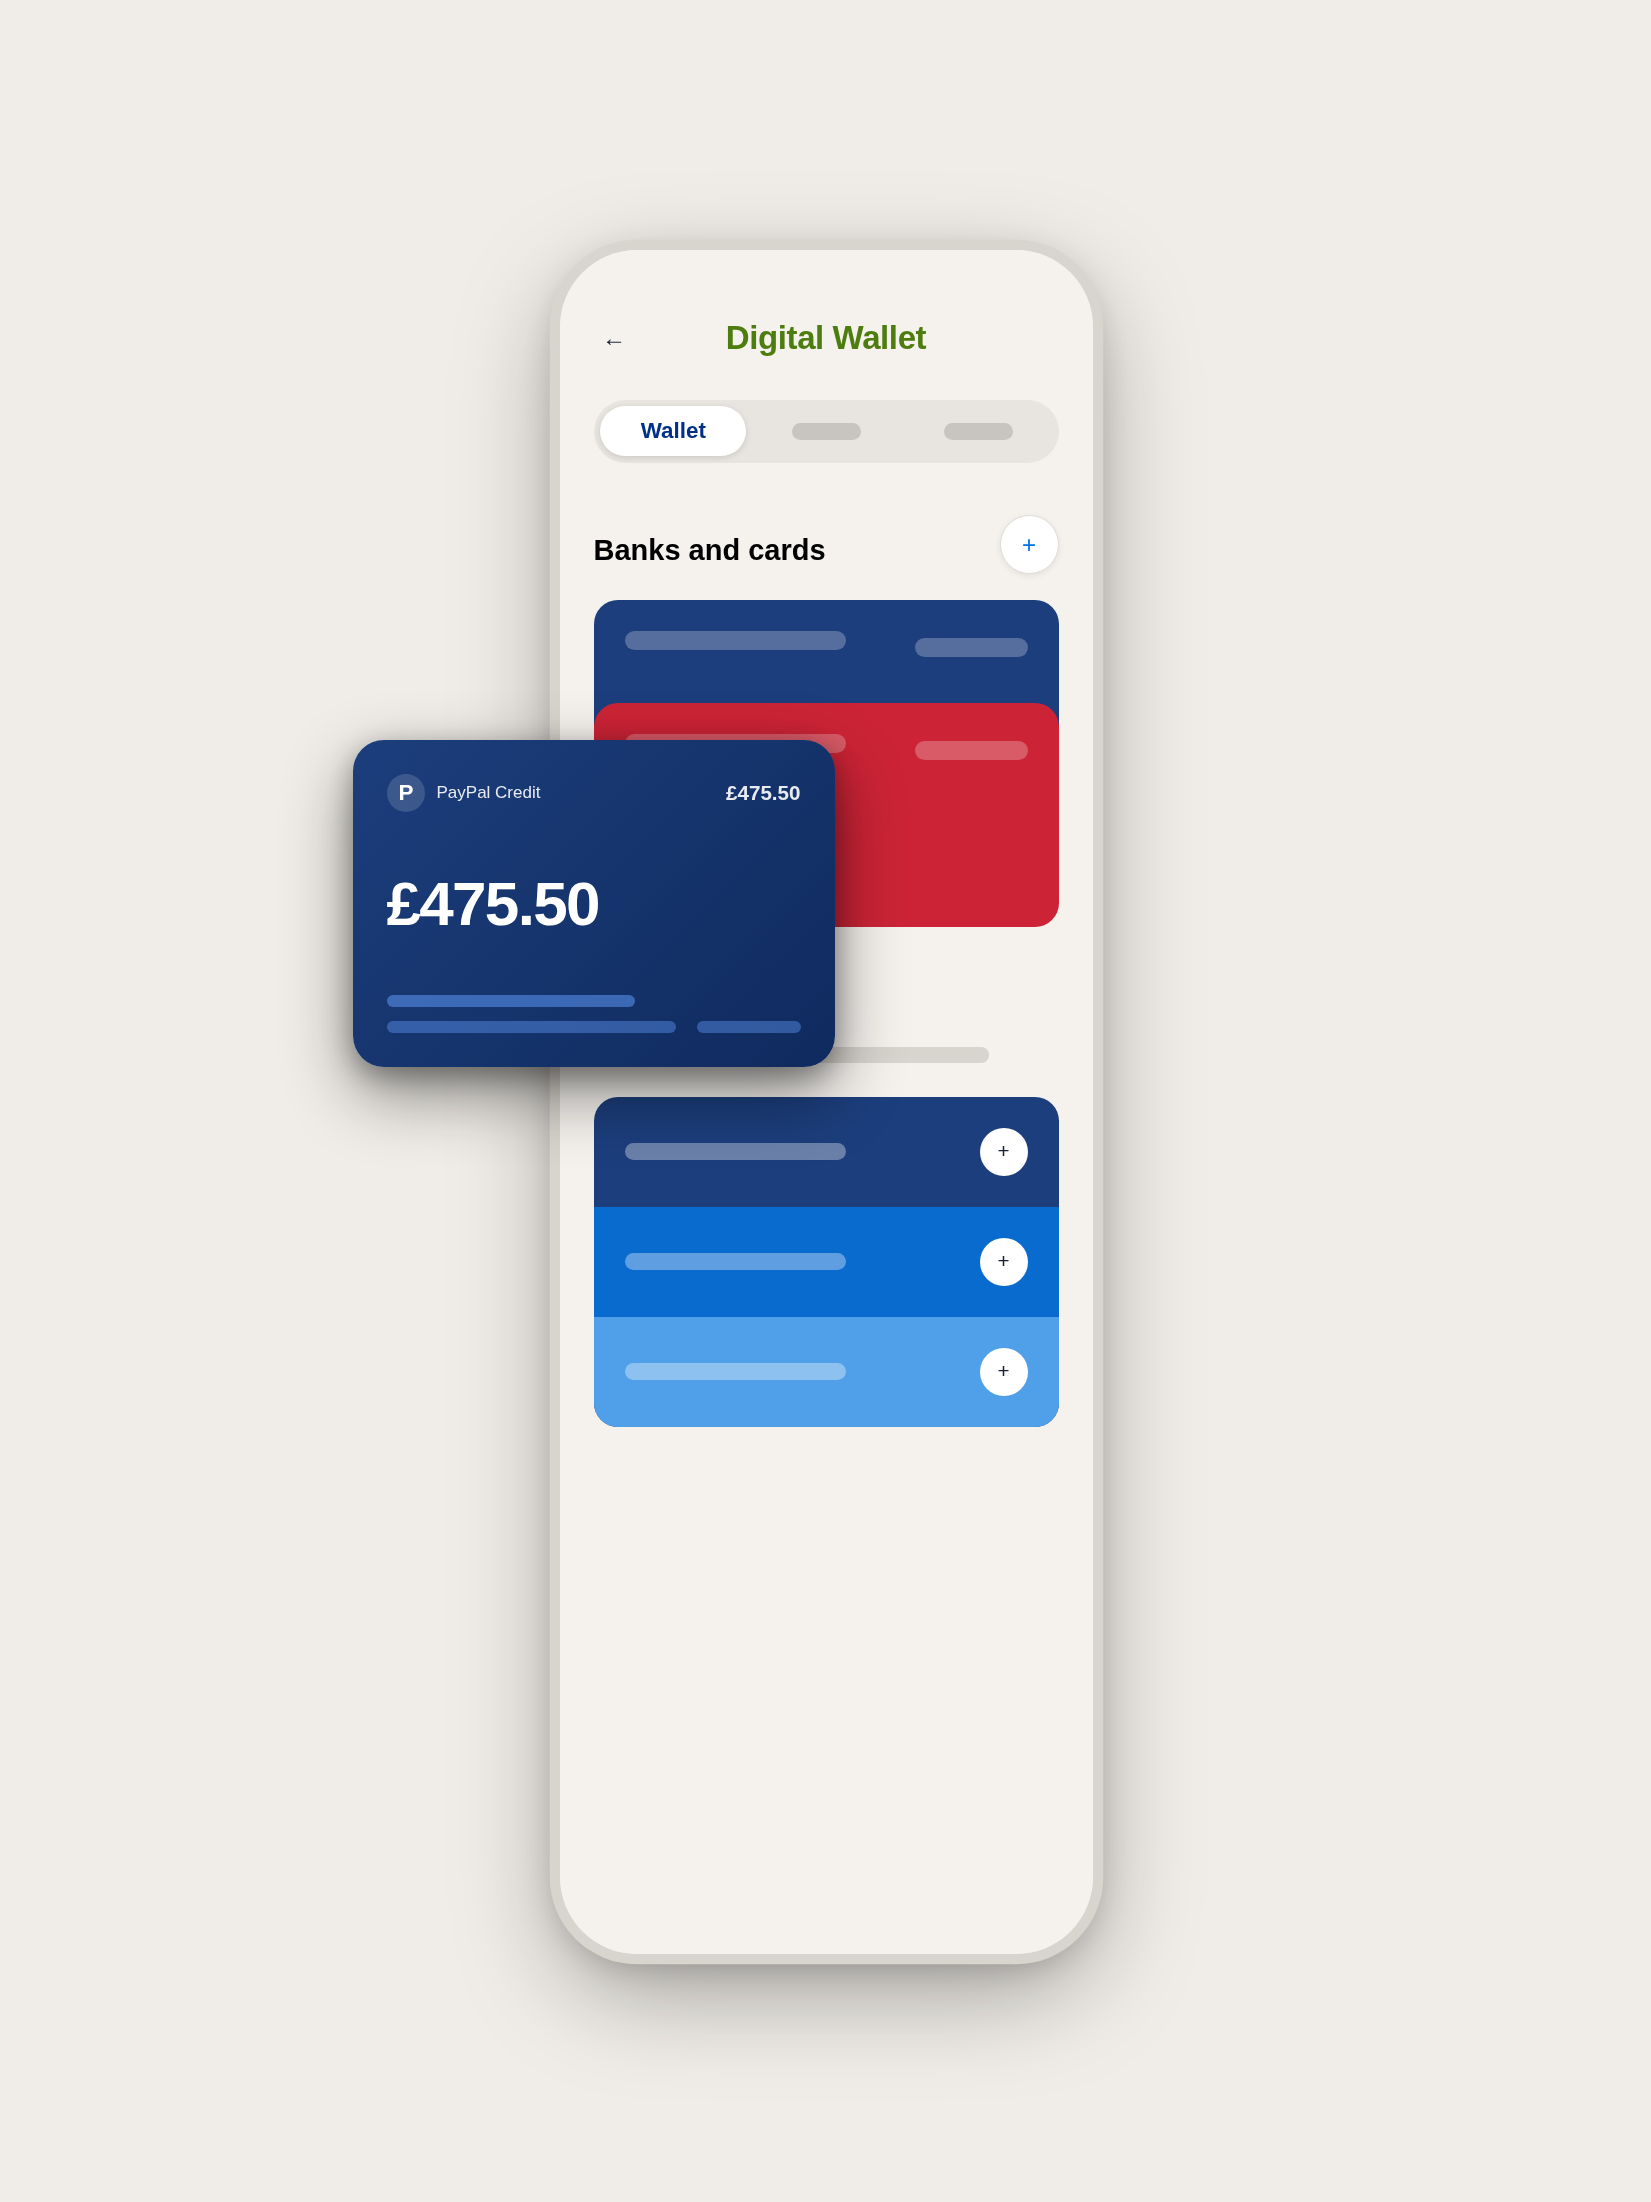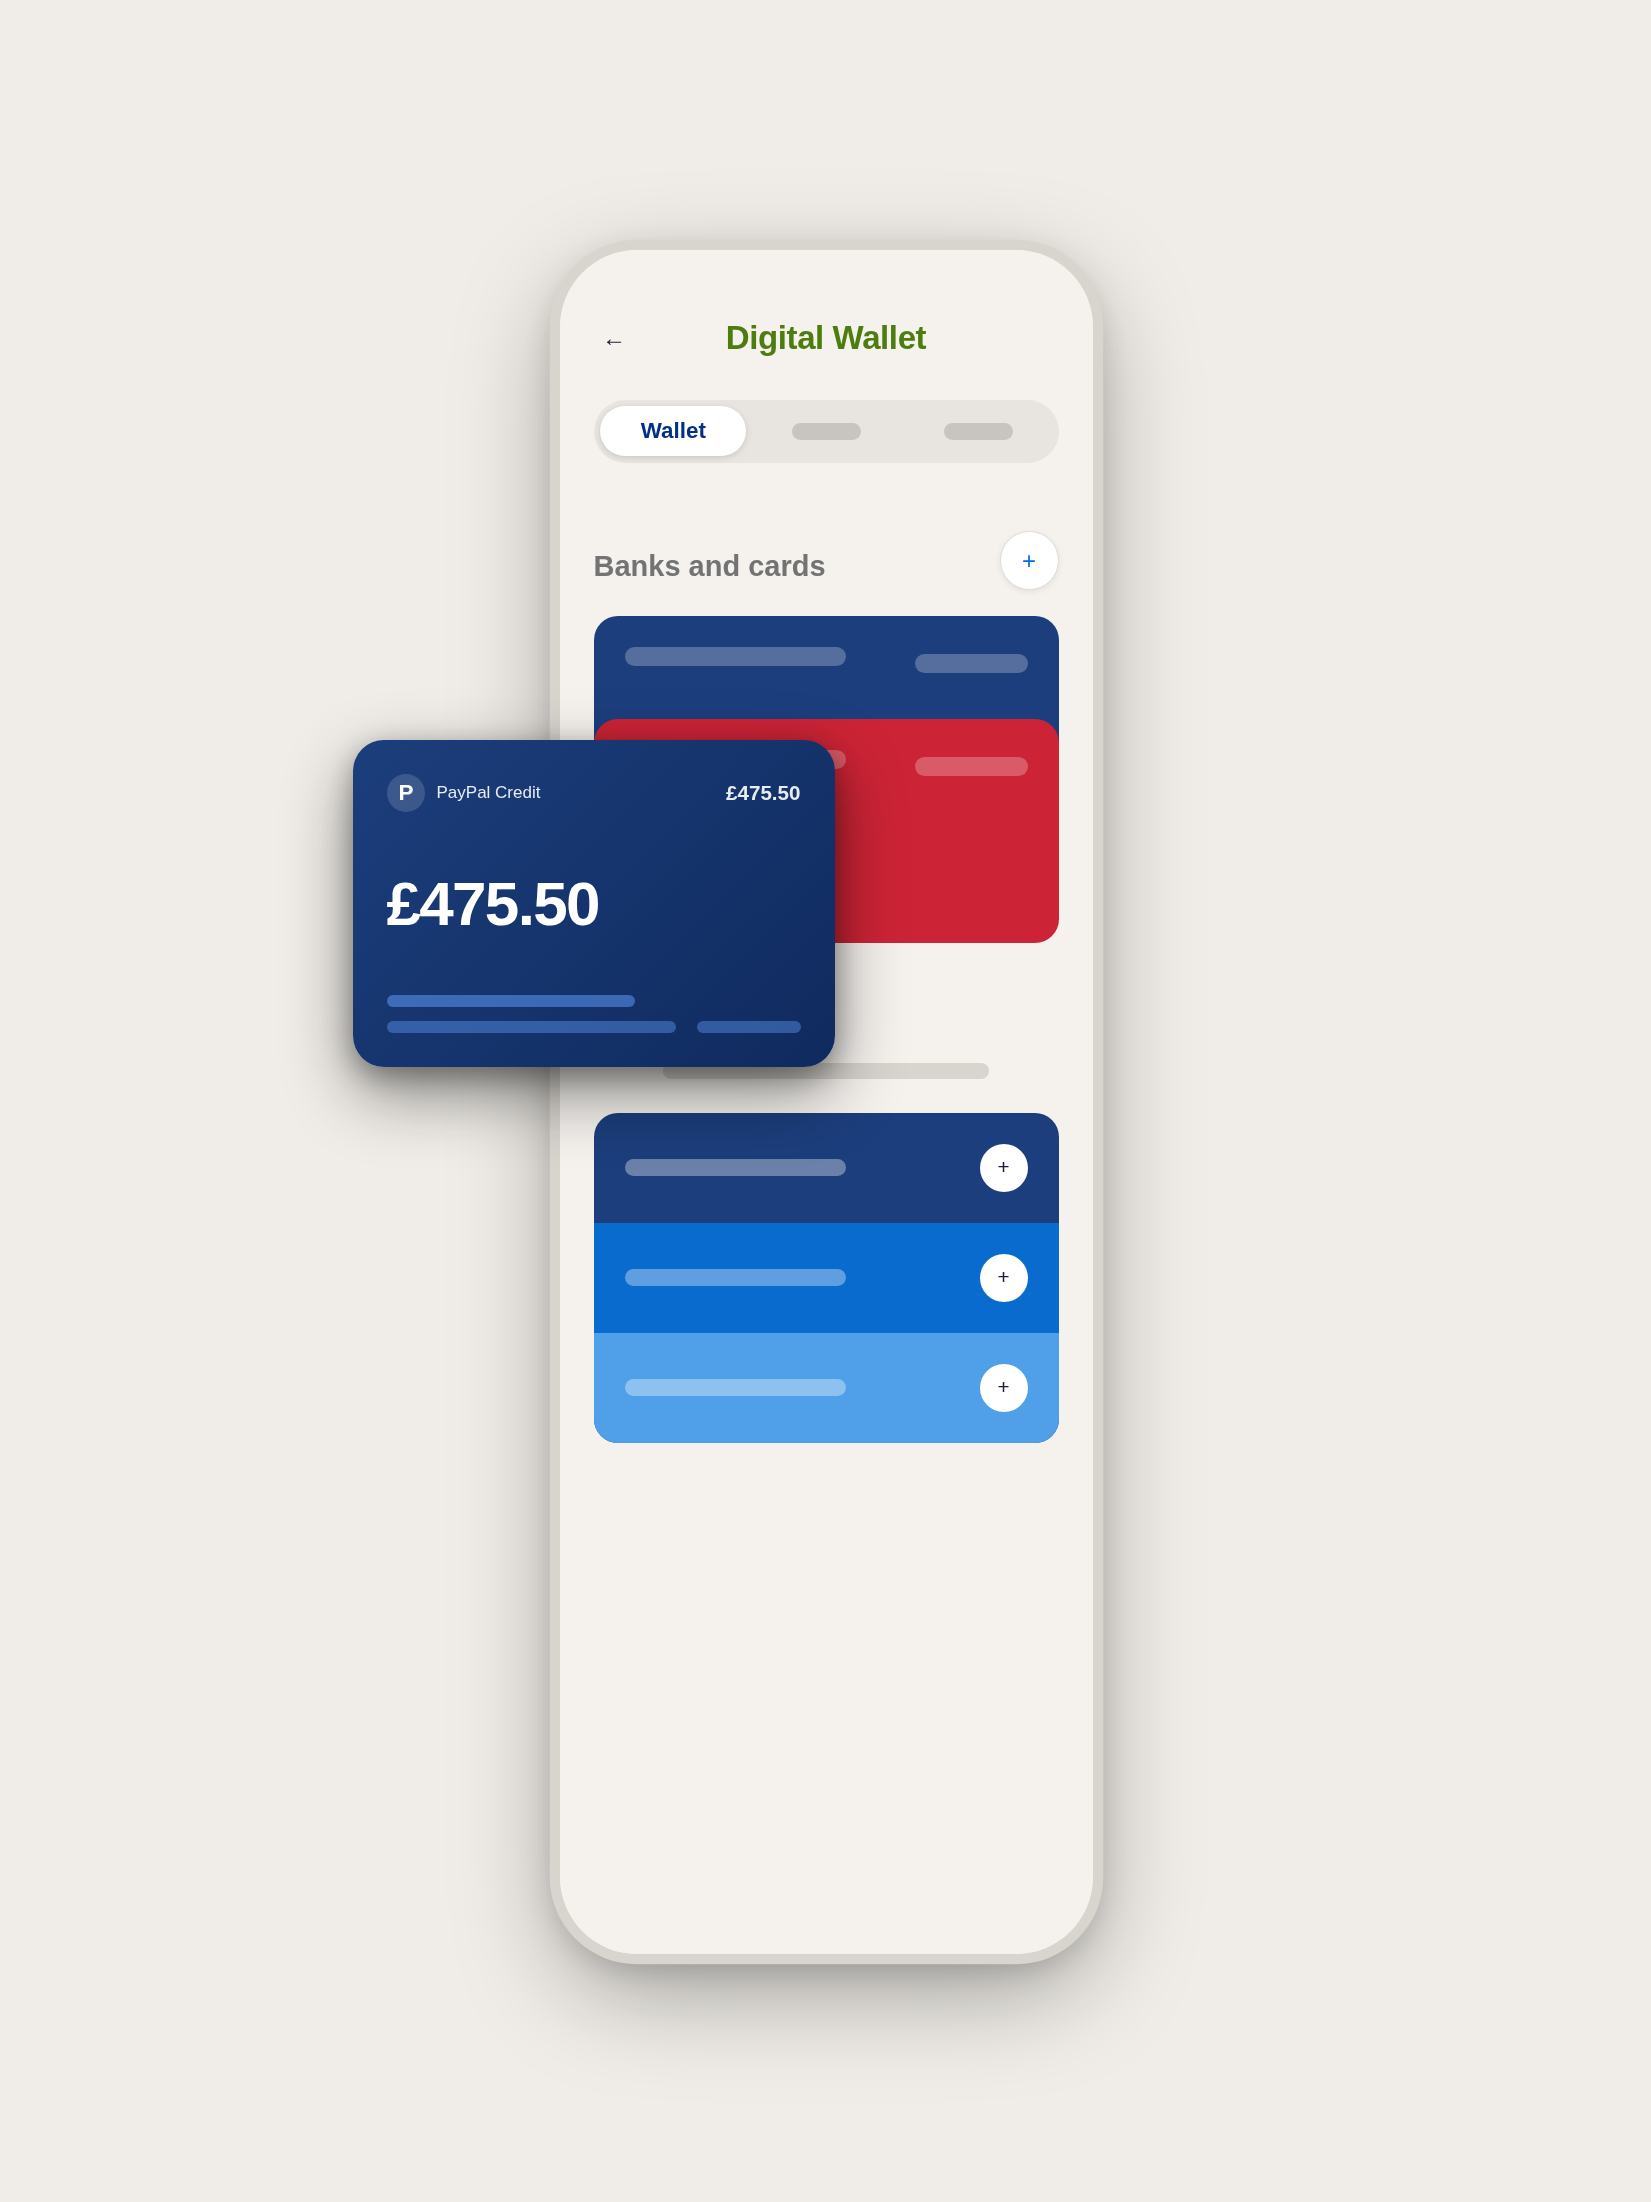--- a/index.html
+++ b/index.html
@@ -84,21 +84,21 @@
       letter-spacing: -0.4px;
     }
 
     
     .tab-bar {
       background: #e8e4df;
       border-radius: 43px;
       padding: 6.9px;
       display: flex;
       gap: 6.9px;
-      margin-bottom: 68px;
+      margin-bottom: 52px;
     }
 
     .tab {
       flex: 1;
       height: 50px;
       border-radius: 38px;
       display: flex;
       align-items: center;
       justify-content: center;
       cursor: pointer;
@@ -126,21 +126,21 @@
     .section-header {
       display: flex;
       align-items: center;
       justify-content: space-between;
       margin-bottom: 26px;
     }
 
     .section-title {
       font-size: 29px;
       font-weight: 700;
-      color: #737373;
+      color: #000000;
       margin-top: 12px;
     }
 
     .add-btn {
       width: 59px;
       height: 59px;
       border-radius: 50%;
       background: #ffffff;
       border: 1.7px solid #e0ddd8;
       display: flex;

